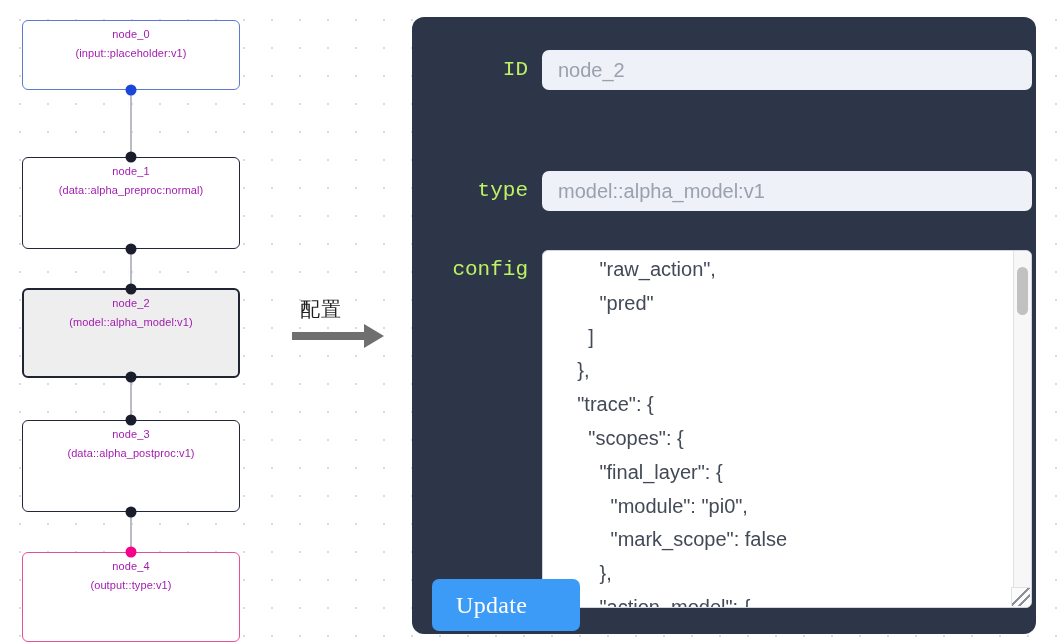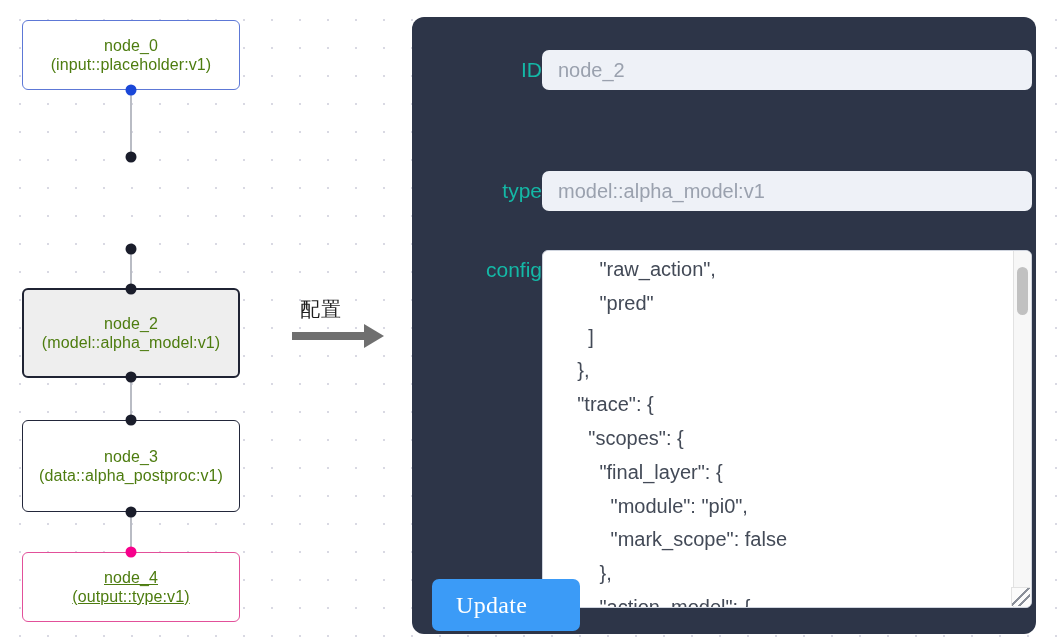--- a/index.html
+++ b/index.html
@@ -49,28 +49,27 @@
     transform: translate(-50%, -50%);
   }
   .handle.blue   { background: #1a47d8; }
   .handle.pink   { background: #f7008c; }
 
   
   .node {
     position: absolute;
     box-sizing: border-box;
     display: flex;
-    align-items: center;
     justify-content: center;
     text-align: center;
     border: 1.6px solid #22263a;
     border-radius: 6px;
     background: #ffffff;
-    color: #4d7c0f;
-    font-size: 16px;
+    color: #a21caf;
+    font-size: 11px;
     line-height: 19px;
     padding: 4px 10px;
     letter-spacing: 0.1px;
   }
   .node-inner { width: 100%; word-break: break-all; }
   .node.blue-border  { border-color: #5d78d6; border-width: 1.4px; }
   .node.pink-border  { border-color: #e2509a; border-width: 1.6px; }
   .node.selected     { background: #eeeeee; border-color: #1f2333; border-width: 2.2px; }
 
   
@@ -120,26 +119,26 @@
     overflow: hidden;
   }
   .form-row {
     position: absolute;
     display: flex;
     align-items: flex-start;
   }
   .field-label {
     width: 116px;
     text-align: right;
-    color: #14b8a6;
+    color: #bef264;
     font-size: 21px;
     line-height: 40px;
-    padding-right: 0;
-    box-sizing: border-box;
-    font-family: Liberation Sans, sans-serif;
+    padding-right: 14px;
+    box-sizing: border-box;
+    font-family: Liberation Mono, monospace;
   }
   .text-input {
     box-sizing: border-box;
     width: 490px;
     height: 40px;
     background: #eef1f7;
     border: none;
     border-radius: 7px;
     color: #9aa1ae;
     font-size: 20px;
@@ -237,20 +236,26 @@
     <div class="edge-line" style="left:130px; top:511px; height:41px;"></div>
 
     <div class="node blue-border" style="left:22px; top:20px; width:218px; height:70px;">
       <div class="node-inner">
         <div>node_0</div>
         <div>(input::placeholder:v1)</div>
       </div>
     </div>
     <div class="handle blue" style="left:131px; top:90px;"></div>
 
+    <div class="node" style="left:22px; top:157px; width:218px; height:92px;">
+      <div class="node-inner">
+        <div>node_1</div>
+        <div>(data::alpha_preproc:normal)</div>
+      </div>
+    </div>
     <div class="handle" style="left:131px; top:157px;"></div>
     <div class="handle" style="left:131px; top:249px;"></div>
 
     <div class="node selected" style="left:22px; top:288px; width:218px; height:90px;">
       <div class="node-inner">
         <div>node_2</div>
         <div>(model::alpha_model:v1)</div>
       </div>
     </div>
     <div class="handle" style="left:131px; top:289px;"></div>
@@ -258,21 +263,21 @@
 
     <div class="node" style="left:22px; top:420px; width:218px; height:92px;">
       <div class="node-inner">
         <div>node_3</div>
         <div>(data::alpha_postproc:v1)</div>
       </div>
     </div>
     <div class="handle" style="left:131px; top:420px;"></div>
     <div class="handle" style="left:131px; top:512px;"></div>
 
-    <div class="node pink-border" style="left:22px; top:552px; width:218px; height:70px;text-decoration:underline;">
+    <div class="node pink-border" style="left:22px; top:552px; width:218px; height:90px;">
       <div class="node-inner">
         <div>node_4</div>
         <div>(output::type:v1)</div>
       </div>
     </div>
     <div class="handle pink" style="left:131px; top:552px;"></div>
 
     <div id="arrow-group">
       <div id="arrow-label">配置</div>
       <div id="arrow-shaft"></div>

